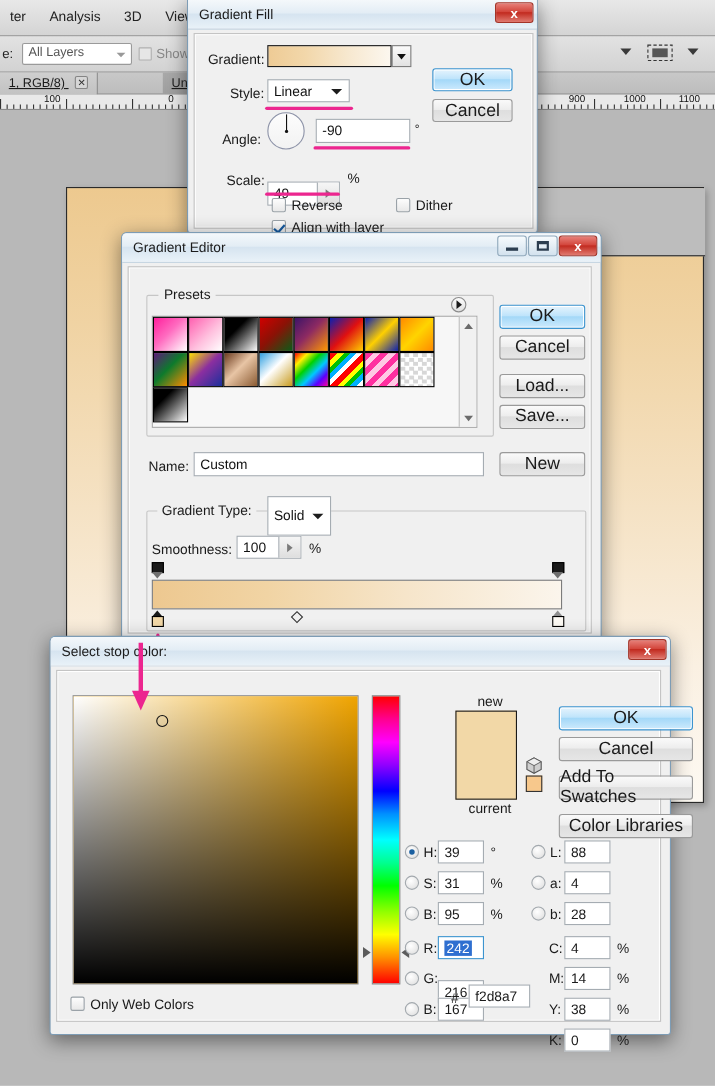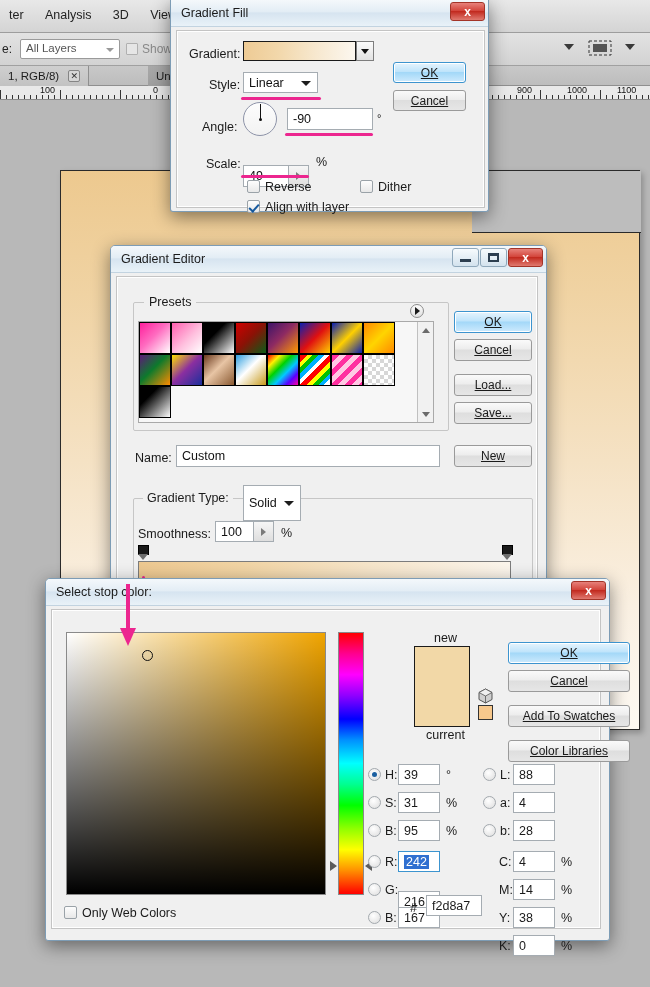--- a/index.html
+++ b/index.html
@@ -51,21 +51,21 @@
   .bbox-icon {
     display:inline-block; width:24px;height:16px; vertical-align:-3px;
   }
   .ps-tabbar {
     position:absolute; left:0; top:66px; width:650px; height:20px;
     background: linear-gradient(#c8c8c8,#bdbdbd);
     border-bottom: 1px solid #8f8f8f;
   }
   .ps-tab {
     position:absolute; top:0; height:20px; line-height:20px;
-    font-size:11.5px; padding: 0 8px; color:#1c1c1c;
+    font-size:11.5px; padding: 0 8px; color:#1c1c1c;text-decoration:underline;
   }
   .ps-tab.inactive { left:0; background: linear-gradient(#cfcfcf,#c2c2c2); border-right:1px solid #8f8f8f;}
   .ps-tab.active { left:148px; background: linear-gradient(#a9a9a9,#9e9e9e); border-right:1px solid #8f8f8f;}
   .tab-close {
     display:inline-block; width:12px;height:12px; border:1px solid #858585;
     background:#d6d6d6; font-size:9px; line-height:10px; text-align:center;
     margin-left:6px; vertical-align:1px; border-radius:2px; color:#333;
   }
   .ps-ruler {
     position:absolute; left:0; top:86px; width:650px; height:14px;
@@ -133,22 +133,22 @@
   .lbl { position:absolute; font-size:12.5px; color:#1a1a1a; white-space:nowrap; }
   .txtfield {
     position:absolute; background:#fff; border:1px solid #a5acb2;
     font-size:12.5px; color:#111; padding-left:5px;
     display:flex; align-items:center;
   }
   .btn {
     position:absolute;
     background: linear-gradient(#fafafa 0%, #ededed 45%, #dedede 50%, #e6e6e6 100%);
     border:1px solid #9a9a9a; border-radius:3px;
-    font-size:12px; color:#1a1a1a;
-    display:flex; align-items:center; justify-content:center;text-decoration:underline;
+    font-size:16px; color:#1a1a1a;
+    display:flex; align-items:center; justify-content:center;
   }
   .btn.primary {
     background: linear-gradient(#e6f4fd 0%, #bfe4fb 45%, #a3d8f8 50%, #cdeafd 100%);
     border:1px solid #3c94cf;
     box-shadow: 0 0 0 1px #fff inset;
   }
   .dropdown {
     position:absolute; background:#fff; border:1px solid #a5acb2;
     font-size:12.5px; color:#111; display:flex; align-items:center;
     padding-left:5px;
@@ -227,21 +227,21 @@
   .angle-dial .needle {
     position:absolute; left:50%; top:50%; width:1px; height:15px;
     background:#111; transform-origin: top center;
   }
   .angle-dial .hub {
     position:absolute; left:50%; top:50%; width:3px;height:3px;
     background:#111; border-radius:50%; margin:-1px 0 0 -1px;
   }
 
   
-  #gradient-editor { left:110px; top:211px; width:437px; height:374px;margin-top:34px; }
+  #gradient-editor { left:110px; top:211px; width:437px; height:374px; }
   .preset-scrollpane {
     position:absolute; background:#f7f7f7;
     border:1px solid #a9a9a9;
   }
   .preset-grid {
     position:absolute; left:0; top:0; display:flex; flex-wrap:wrap;
     width:260px;
   }
   .preset-cell {
     width:32px; height:32px; border:1px solid #000; margin:0;

